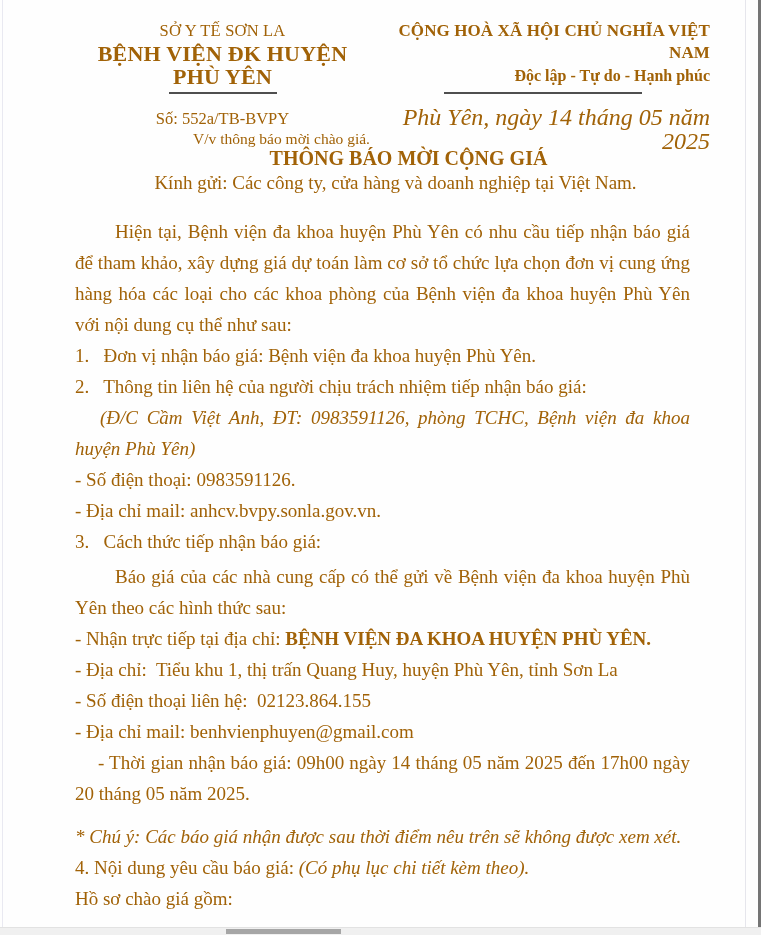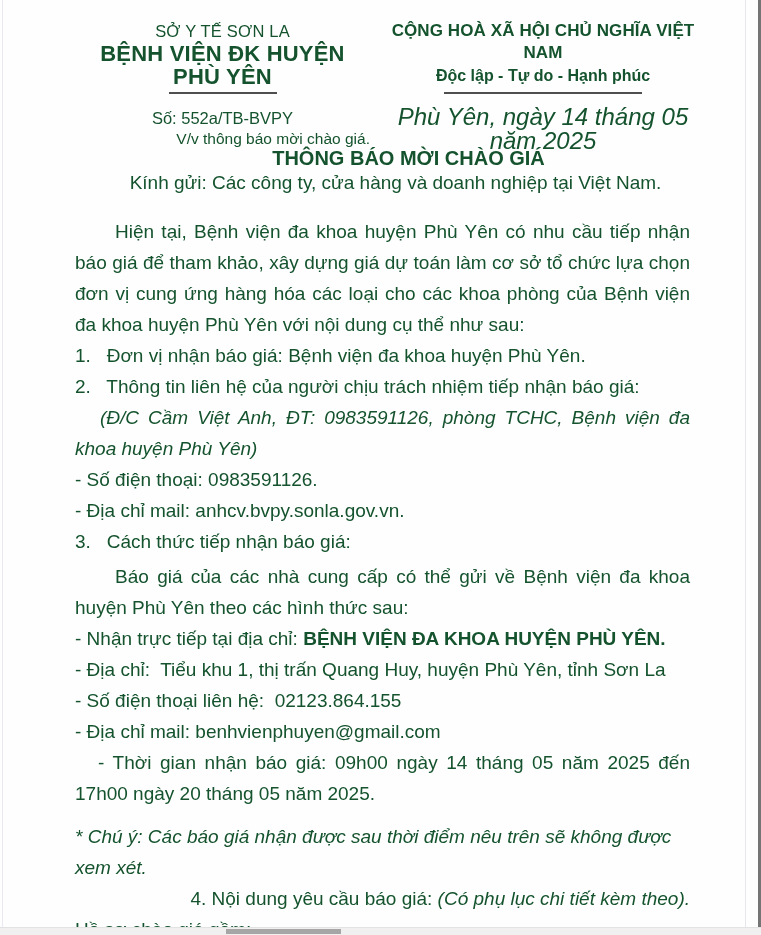--- a/index.html
+++ b/index.html
@@ -1,32 +1,32 @@
 <!DOCTYPE html>
 <html><head>
 <meta charset="utf-8">
 <style>
   html,body{margin:0;padding:0;}
   body{background:#ffffff;}
   .viewport{
     position:relative;width:761px;height:935px;background:#fefefe;
-    font-family:Liberation Sans, sans-serif;color:#14532d;
+    font-family:Liberation Serif, serif;color:#a16207;
     overflow:hidden;
   }
   
   .left-edge-line{position:absolute;left:2px;top:0;width:1px;height:100%;background:#e9e9f1;}
   .page-right-line{position:absolute;left:745px;top:0;width:1px;height:928px;background:#e6e6ec;}
   .window-right-edge{position:absolute;right:0;top:0;width:3px;height:928px;background:#757575;}
   
   .hscrollbar{position:absolute;left:0;bottom:0;width:761px;height:7px;background:#f0f0f0;border-top:1px solid #e2e2e2;}
   .hscroll-thumb{position:absolute;left:226px;bottom:1px;width:115px;height:5px;background:#a6a6a6;}
 
   
   .header-left{position:absolute;left:75px;top:20px;width:295px;text-align:center;}
-  .header-right{position:absolute;left:376px;top:20px;width:334px;text-align:center;}
+  .header-right{position:absolute;left:376px;top:20px;width:334px;text-align:right;}
   .org-line1{font-size:16.5px;line-height:22px;letter-spacing:.2px;}
   .org-line2{font-size:22px;font-weight:bold;line-height:23px;letter-spacing:.2px;}
   .rule{height:0;border-bottom:2px solid #4f4f4f;margin:4px auto 0;}
   .rule-left{width:108px;}
   .rule-right{width:198px;}
   .doc-number{font-size:16.5px;margin-top:14px;line-height:21px;}
   .doc-subject{font-size:15.5px;line-height:20px;text-align:right;}
   .nat-line1{font-size:17px;font-weight:bold;line-height:22px;letter-spacing:.1px;}
   .nat-line2{font-size:16px;font-weight:bold;line-height:24px;}
   .date-line{font-size:24px;font-style:italic;margin-top:11px;line-height:24px;}
@@ -36,21 +36,21 @@
   .doc-body p{margin:0;padding:0;}
   .doc-title{text-align:center;font-weight:bold;font-size:20px;line-height:24px;transform:translateX(26px);}
   .salutation{text-align:center;line-height:26px;margin-top:8px;transform:translateX(13px);}
   .p-intro{margin-top:20px !important;text-align:justify;text-indent:40px;}
   .num-item{margin-left:25px;white-space:pre-wrap;}
   .contact-note{font-style:italic;text-align:justify;text-indent:25px;}
   .dash-line{margin-left:23px;white-space:pre-wrap;}
   .p-method{margin-top:4px !important;text-align:justify;text-indent:40px;}
   .p-time{text-align:justify;text-indent:23px;}
   .p-note{margin-top:12px !important;margin-left:25px;font-style:italic;}
-  .p-item4{margin-left:23px;text-align:right;}
+  .p-item4{margin-left:23px;}
   .p-dossier{margin-left:28px;}
   .b{font-weight:bold;}
   .i{font-style:italic;}
 </style>
 </head>
 <body>
 
 <div class="viewport">
 
   <div class="left-edge-line"></div>
@@ -66,21 +66,21 @@
   </div>
 
   <div class="header-right">
     <div class="nat-line1">CỘNG HOÀ XÃ HỘI CHỦ NGHĨA VIỆT NAM</div>
     <div class="nat-line2">Độc lập - Tự do - Hạnh phúc</div>
     <div class="rule rule-right"></div>
     <div class="date-line">Phù Yên, ngày 14 tháng 05 năm 2025</div>
   </div>
 
   <div class="doc-body">
-    <p class="doc-title">THÔNG BÁO MỜI CHÀO GIÁ</p>
+    <p class="doc-title">THÔNG BÁO MỜI CỘNG GIÁ</p>
     <p class="salutation">Kính gửi: Các công ty, cửa hàng và doanh nghiệp tại Việt Nam.</p>
 
     <p class="p-intro">Hiện tại, Bệnh viện đa khoa huyện Phù Yên có nhu cầu tiếp nhận báo giá để tham khảo, xây dựng giá dự toán làm cơ sở tổ chức lựa chọn đơn vị cung ứng hàng hóa các loại cho các khoa phòng của Bệnh viện đa khoa huyện Phù Yên với nội dung cụ thể như sau:</p>
 
     <p class="num-item">1.   Đơn vị nhận báo giá: Bệnh viện đa khoa huyện Phù Yên.</p>
     <p class="num-item">2.   Thông tin liên hệ của người chịu trách nhiệm tiếp nhận báo giá:</p>
 
     <p class="contact-note">(Đ/C Cầm Việt Anh, ĐT: 0983591126, phòng TCHC, Bệnh viện đa khoa huyện Phù Yên)</p>
     <p class="dash-line">- Số điện thoại: 0983591126.</p>
     <p class="dash-line">- Địa chỉ mail: anhcv.bvpy.sonla.gov.vn.</p>

